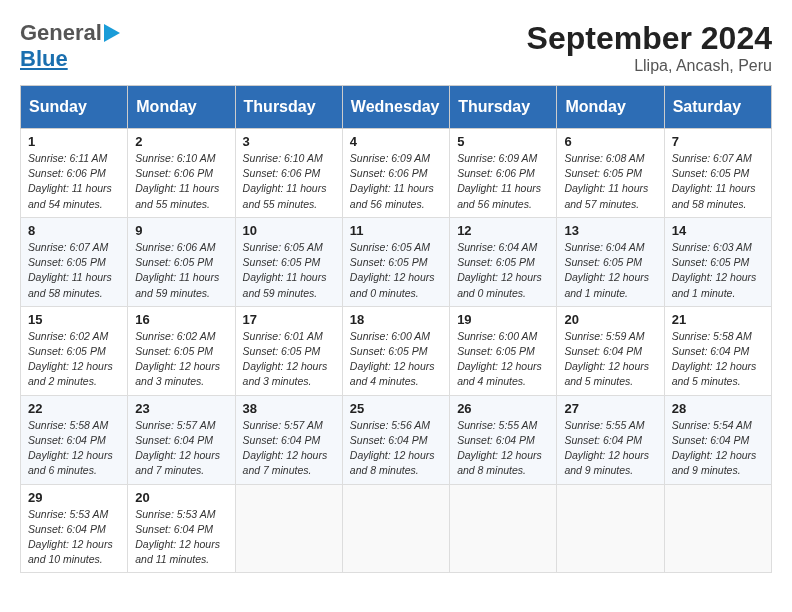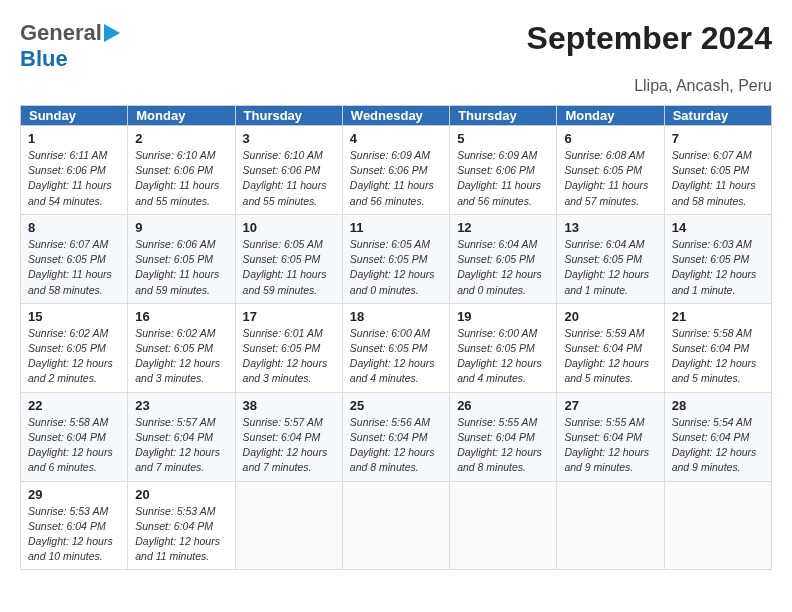--- a/index.html
+++ b/index.html
@@ -19,31 +19,31 @@
     .logo {
       display: flex;
       flex-direction: column;
       align-items: flex-start;
     }
     .logo-line {
       display: flex; align-items: center;
     }
     .title-block { text-align: right; }
     .title-block h1 { font-size: 32px; font-weight: bold; color: #222; }
-    .title-block h2 { font-size: 16px; font-weight: normal; color: #555; margin-top: 20px; }
+    .title-block h2 { font-size: 16px; font-weight: normal; color: #555; }
     .calendar {
       width: 100%;
       border-collapse: collapse;
     }
     .calendar th {
       background: #2d6db5;
       color: #fff;
       text-align: left;
-      padding: 2px 8px;
-      font-size: 13px;
+      padding: 12px 8px;
+      font-size: 16px;
       font-weight: bold;
       border: 1px solid #ccc;
     }
     .calendar td {
       vertical-align: top;
       border: 1px solid #ddd;
       padding: 5px 7px;
       font-size: 10.5px;
       color: #333;
       width: 14.28%;
@@ -59,21 +59,21 @@
       margin-bottom: 2px;
     }
     .day-info {
       line-height: 1.45;
       color: #333;
       font-size: 10.5px;
       font-style: italic;
     }
     .empty-cell { background: #f9f9f9 !important; }
     .logo-general { color: #555; font-size: 22px; font-weight: bold; }
-    .logo-blue-text { color: #1a6faf; font-size: 22px; font-weight: bold; }
+    .logo-blue-text { color: #1a6faf; font-size: 22px; font-weight: bold; text-decoration: underline; }
   </style>
 </head>
 <body>
 
 <div class="header">
   <div class="logo">
     <div class="logo-line">
       <span class="logo-general">General</span>
       <span style="display:inline-block; width:0; height:0; border-top:9px solid transparent; border-bottom:9px solid transparent; border-left:16px solid #1a9cd8; margin-left:2px; vertical-align:middle;"></span>
     </div>

